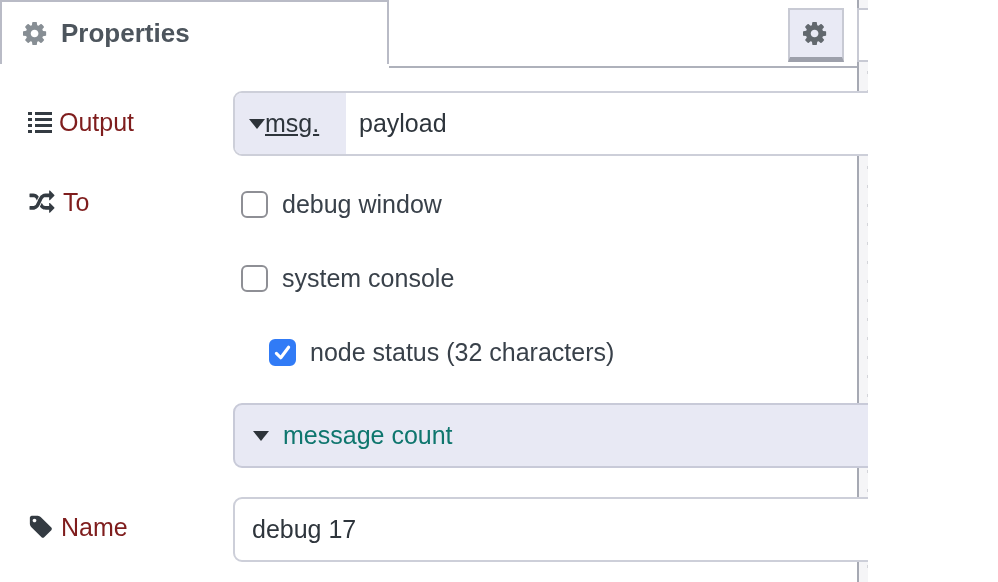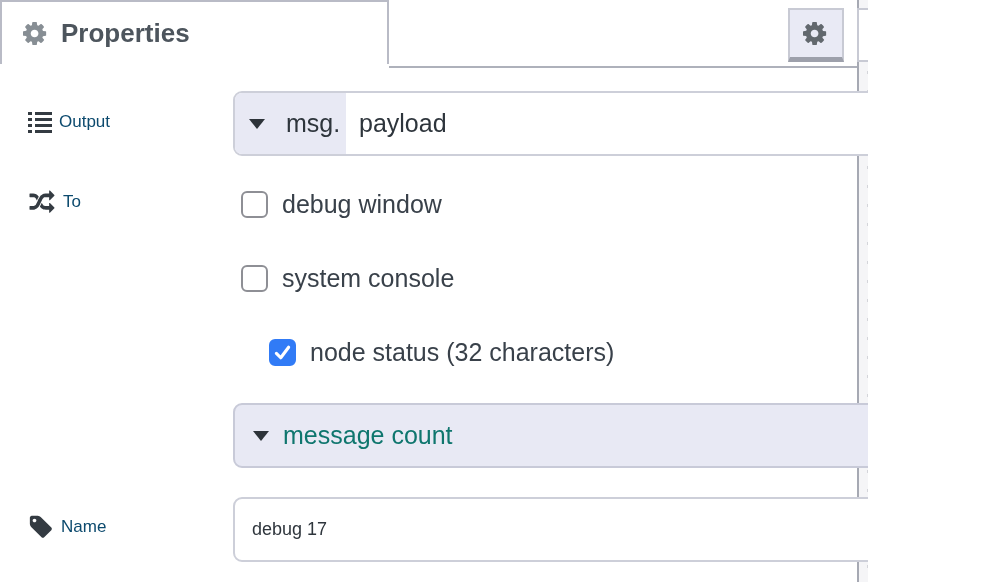--- a/index.html
+++ b/index.html
@@ -52,40 +52,40 @@
   }
   .tbtn.selected {
     background:#e9eaf5;
     border-bottom:5px solid #9da0ab;
   }
 
   
   .row-label {
     position:absolute; left:28px;
     display:flex; align-items:center; gap:7px;
-    font-size:17px; color:#0c4a6e; height:36px;
+    font-size:25px; color:#7f1d1d; height:36px;
   }
   .lbl-output { top:104px; }
   .lbl-to     { top:184px; }
   .lbl-name   { top:509px;justify-content:flex-end; }
 
   
   .typed-input {
     position:absolute; left:233px; top:91px;
     width:644px; height:65px;
     border:2px solid #cdcfd9; border-radius:9px;
     background:#ffffff; overflow:hidden;
     display:flex; align-items:stretch;
   }
   .ti-prefix {
     width:111px; background:#e8e9f4;
     border:none; cursor:pointer;
     display:flex; align-items:center;
-    padding-left:14px; gap:21px;
-    font-family:inherit; font-size:25px; color:#2e353c;
+    padding-left:14px; gap:0;
+    font-family:inherit; font-size:25px; color:#2e353c;text-decoration:underline;
   }
   .ti-value {
     flex:1; border:none; outline:none; background:transparent;
     font-family:Liberation Sans, sans-serif; font-size:25px; color:#2e353c;
     padding-left:13px;
   }
 
   .caret {
     width:0; height:0;
     border-left:8px solid rgba(0,0,0,0);
@@ -125,21 +125,21 @@
     font-family:inherit; font-size:25px; color:#0f766e;
     cursor:pointer;
   }
 
   
   .name-input {
     position:absolute; left:233px; top:497px;
     width:644px; height:65px;
     border:2px solid #cdcfd9; border-radius:9px;
     background:#ffffff;
-    font-family:inherit; font-size:18px; color:#2e353c;
+    font-family:inherit; font-size:25px; color:#2e353c;
     padding-left:17px; outline:none;
   }
 
   .icon { display:inline-flex; align-items:center; justify-content:center; }
 </style>
 </head>
 <body>
 
 <div class="panel">
 

